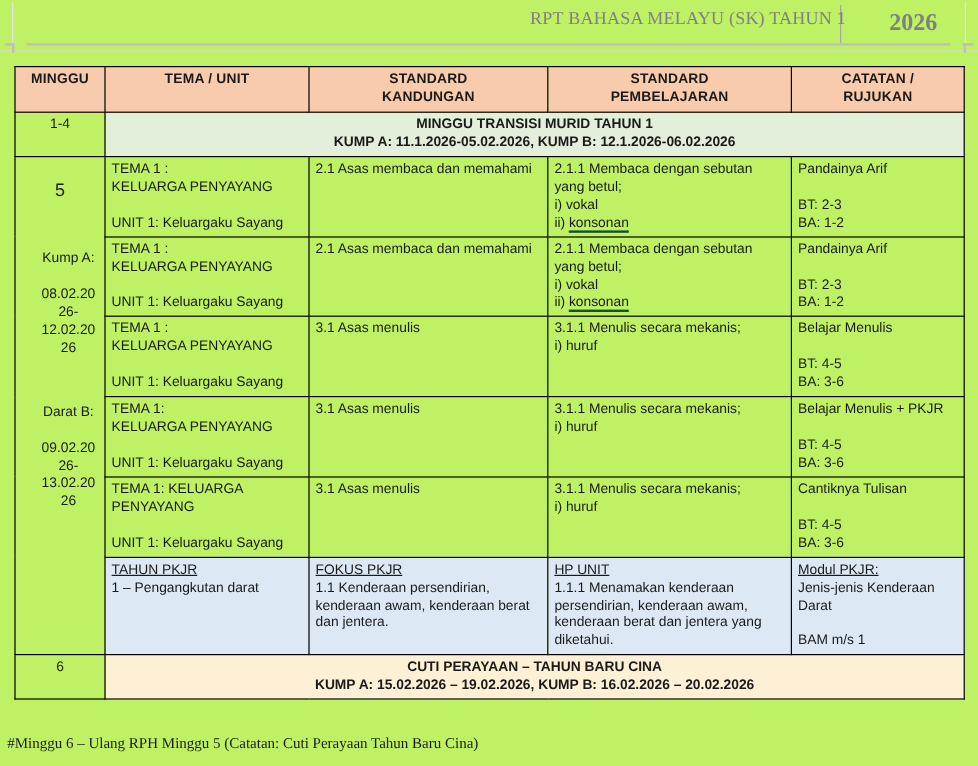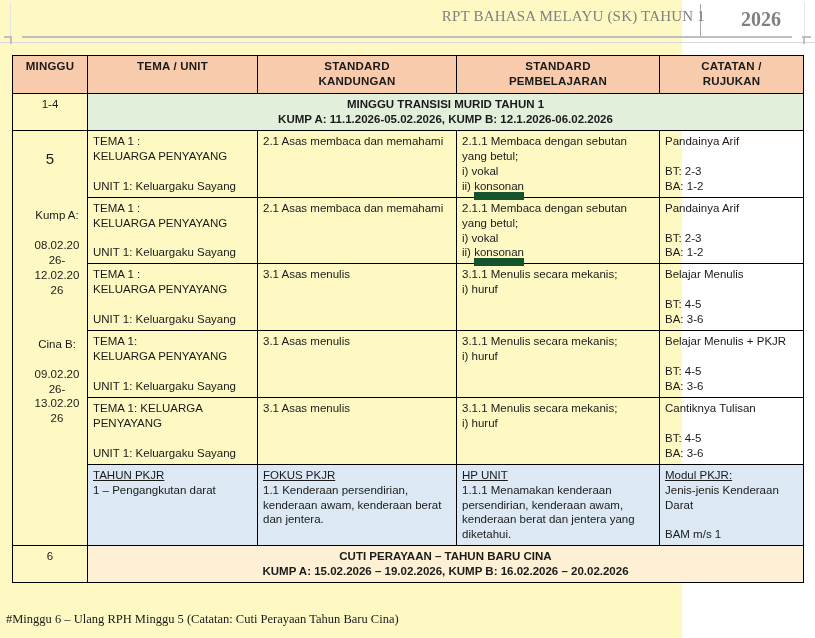--- a/index.html
+++ b/index.html
@@ -5,22 +5,22 @@
   * { box-sizing: border-box; }
   html, body {
     margin: 0; padding: 0;
     width: 815px; height: 638px;
     background: #ffffff;
     font-family: "Liberation Sans", sans-serif;
     overflow: hidden;
   }
   #page {
     position: relative;
-    width: 682px; height: 638px;
-    background: #fef9c3;
+    width: 815px; height: 638px;
+    background: #bef264;
     text-decoration: underline;
   }
 
   
   .doc-header {
     position: absolute;
     left: 0; top: 0;
     width: 815px; height: 40px;
   }
   .hdr-rule {
@@ -135,21 +135,21 @@
   }
   .banner-green { background: #e2efda; margin-top: 27px; }
   .banner-cream { background: #fdf0d5; }
 
   
   .pkjr { background: #dce9f5; }
   .u { text-decoration: underline; }
 
   
   .sq {
-    border-bottom: 8px solid #14532d;
+    border-bottom: 2px solid #14532d;
     padding-bottom: 0px;
   }
 
   
   .footnote {
     position: absolute;
     left: 6px; top: 612px;
     font-family: "Liberation Serif", serif;
     font-size: 12.5px;
     color: #1a1a1a;
@@ -203,21 +203,21 @@
       </tr>
 
       <tr>
         <td class="wk" rowspan="6">
           <div class="big">5</div>
           <div style="height:10px"></div>
           <div class="sub">Kump A:</div>
           <div class="sub">08.02.2026-
 12.02.2026</div>
           <div style="height:9px"></div>
-          <div class="sub">Cina B:</div>
+          <div class="sub">Darat B:</div>
           <div class="sub">09.02.2026-
 13.02.2026</div>
         </td>
         <td>TEMA 1 :
 KELUARGA PENYAYANG
 
 UNIT 1: Keluargaku Sayang</td>
         <td>2.1 Asas membaca dan memahami</td>
         <td><span>2.1.1 Membaca dengan sebutan</span><br><span>yang betul;</span><br><span>i) vokal</span><br><span>ii) </span><span class="sq">konsonan</span></td>
         <td>Pandainya Arif

